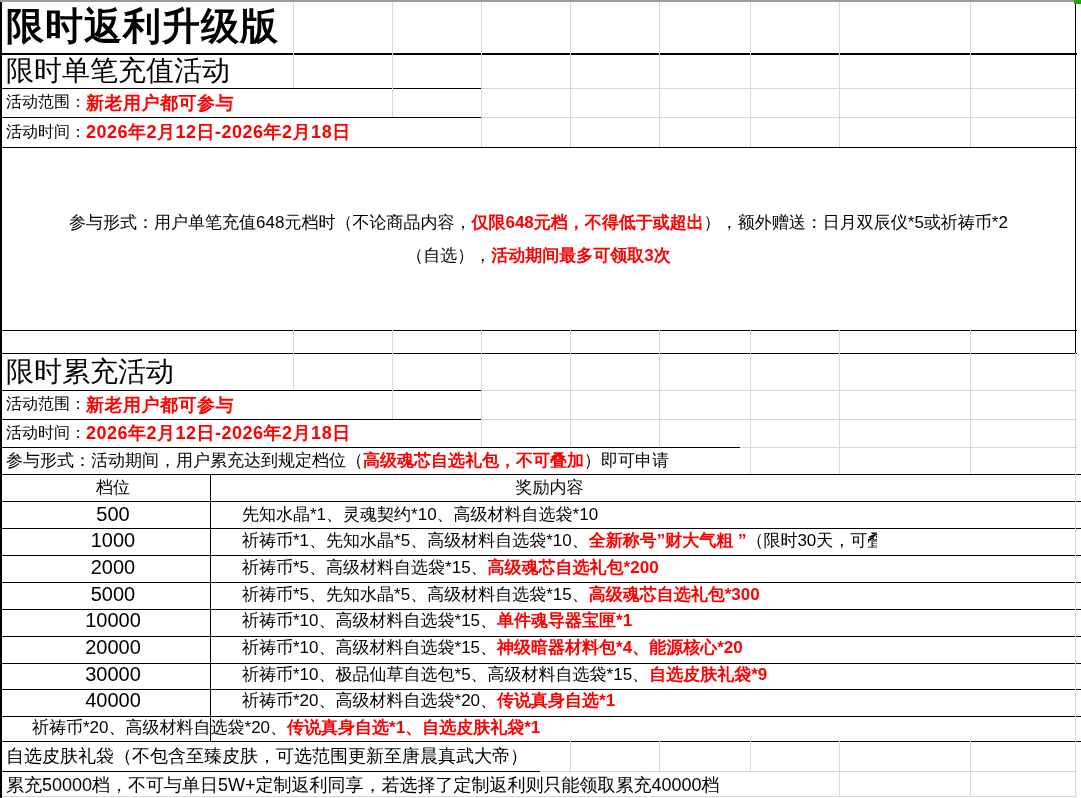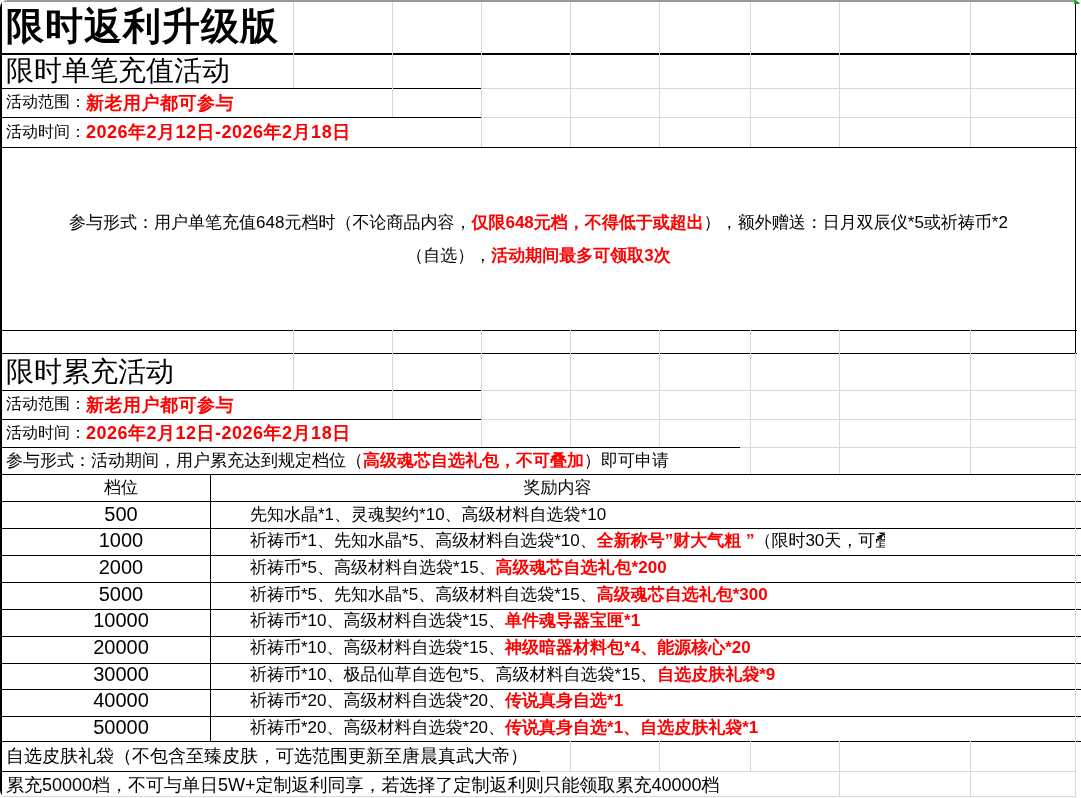--- a/index.html
+++ b/index.html
@@ -1,36 +1,36 @@
 <!DOCTYPE html>
 <html><head>
 <meta charset="utf-8">
 <style>
   html,body{margin:0;padding:0;background:#fff;}
   .sheet{
     position:relative;width:1081px;height:798px;background:#ffffff;overflow:hidden;
-    font-family:"Liberation Sans","DejaVu Sans",sans-serif;color:#000;border-radius:8px;
+    font-family:"Liberation Sans","DejaVu Sans",sans-serif;color:#000;
   }
   .abs{position:absolute;}
   .row{position:absolute;left:0;display:flex;align-items:center;}
   .pad{padding-left:6px;}
   .sheet-title{font-size:38px;font-weight:600;letter-spacing:1px;white-space:nowrap;}
   .section-heading{font-size:28px;font-weight:400;white-space:nowrap;}
   .lbl{font-size:16px;color:#000;white-space:pre;}
   .val{font-size:18px;color:#ff0000;font-weight:700;letter-spacing:0.5px;white-space:pre;}
   .seg-normal{color:#000;}
   .seg-red-bold{color:#ff0000;font-weight:700;}
   .participation-1{
     position:absolute;left:0;width:1077px;display:flex;align-items:center;justify-content:center;
   }
   .participation-1 .ptext{
     width:100%;padding:0 58px;text-align:center;font-size:17px;line-height:33px;word-break:break-all;
   }
   .participation-2{font-size:17px;white-space:nowrap;}
-  .tier-table{position:absolute;left:16px;top:474px;width:869px;height:267px;display:flex;flex-direction:column;}
+  .tier-table{position:absolute;left:8px;top:474px;width:869px;height:267px;display:flex;flex-direction:column;}
   .trow{flex:1;display:flex;align-items:stretch;min-height:0;}
   .tcell-tier{width:210px;display:flex;align-items:center;justify-content:center;font-size:20px;}
   .tcell-reward{flex:1;display:flex;align-items:center;padding-left:24px;font-size:17px;white-space:nowrap;overflow:hidden;}
   .thead .tcell-tier{font-size:17px;}
   .thead .tcell-reward{justify-content:center;padding-left:4px;}
   .footnote{font-size:18px;color:#000000;white-space:nowrap;}
   .gridline{position:absolute;}
   .corner-marker{position:absolute;background:#18a519;}
 </style>
 </head>
@@ -231,21 +231,20 @@
         </div>
       </div>
       <div class="trow">
         <div class="tcell-tier">40000</div>
         <div class="tcell-reward">
           <span class="seg-normal">祈祷币*20、高级材料自选袋*20、</span>
           <span class="seg-red-bold">传说真身自选*1</span>
         </div>
       </div>
       <div class="trow">
-        <div class="tcell-tier">50000</div>
         <div class="tcell-reward">
           <span class="seg-normal">祈祷币*20、高级材料自选袋*20、</span>
           <span class="seg-red-bold">传说真身自选*1、自选皮肤礼袋*1</span>
         </div>
       </div>
     </div>
 
   <div class="row pad" style="top:741px;height:30px;width:1077px;">
     <span class="footnote">自选皮肤礼袋（不包含至臻皮肤，可选范围更新至唐晨真武大帝）</span>
   </div>

